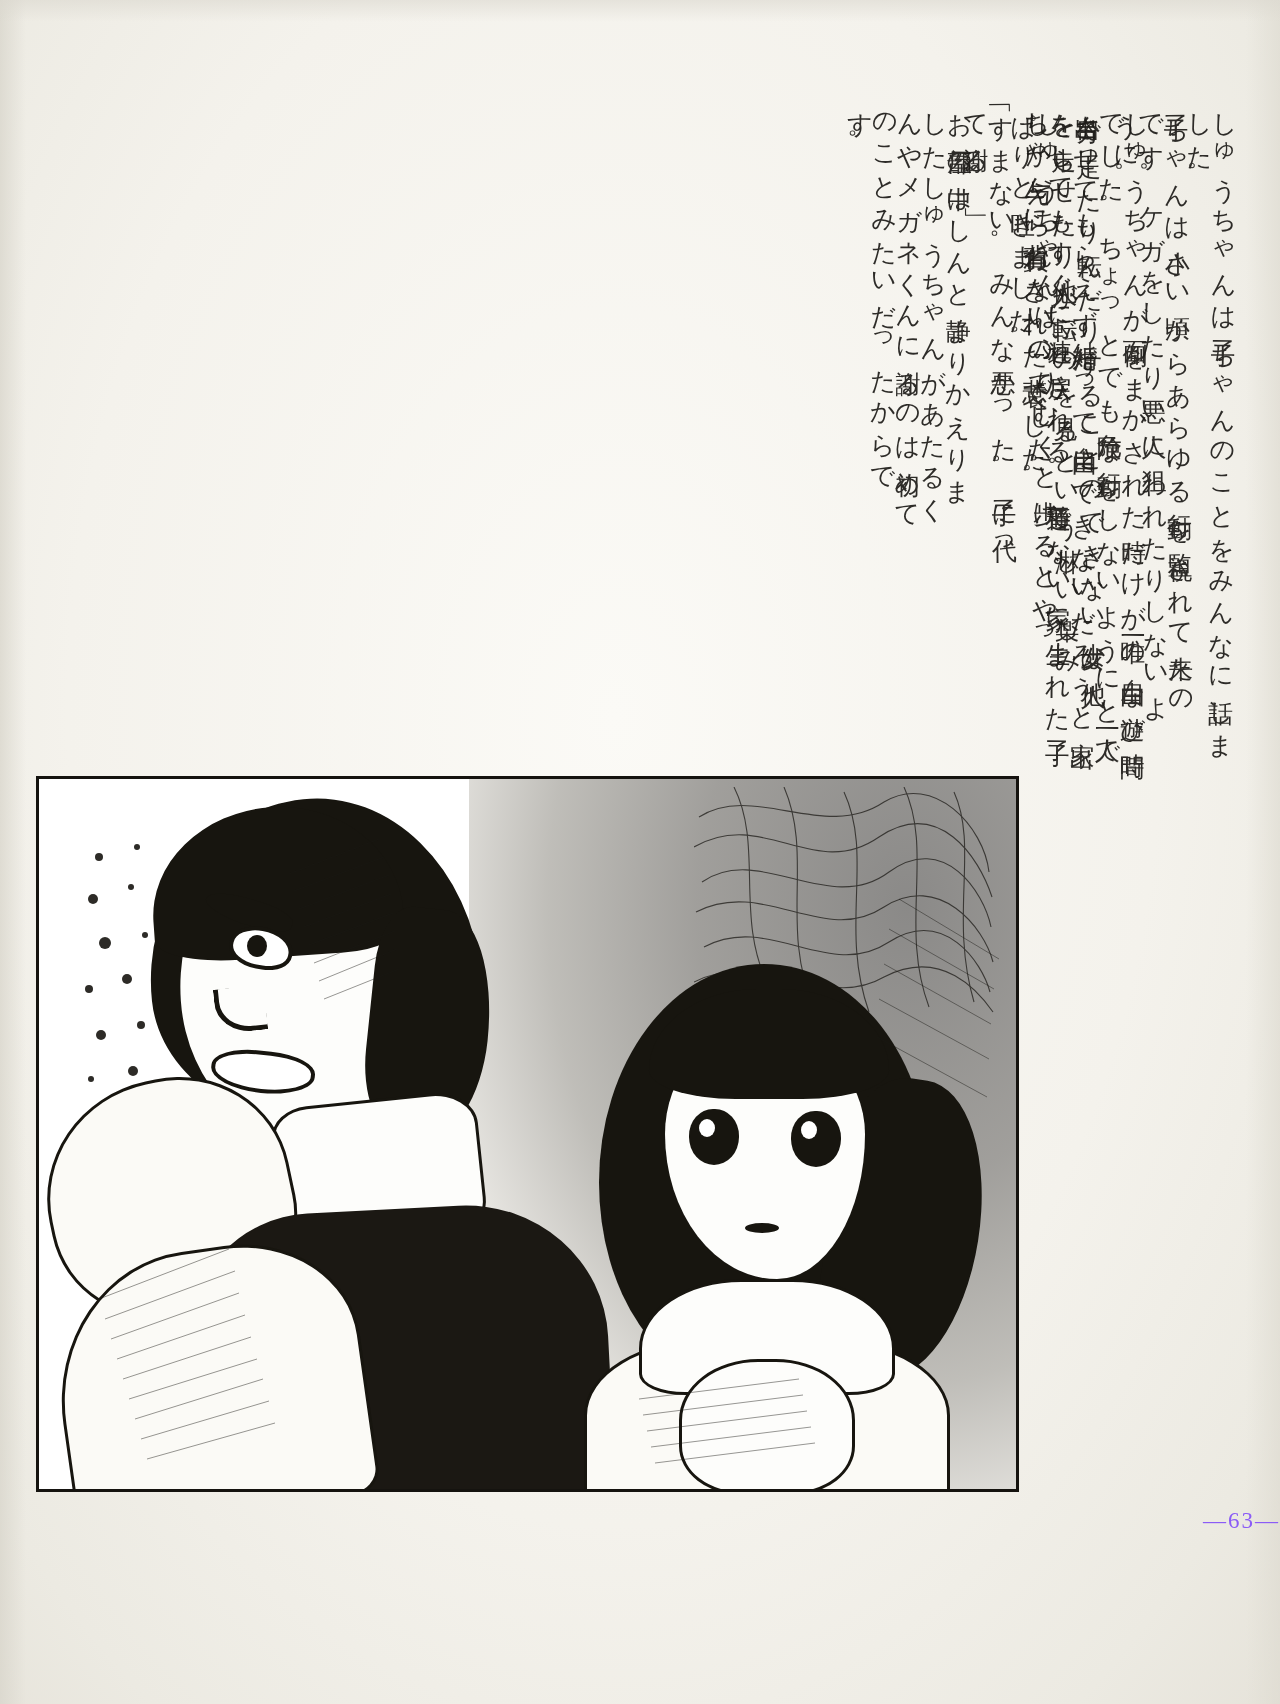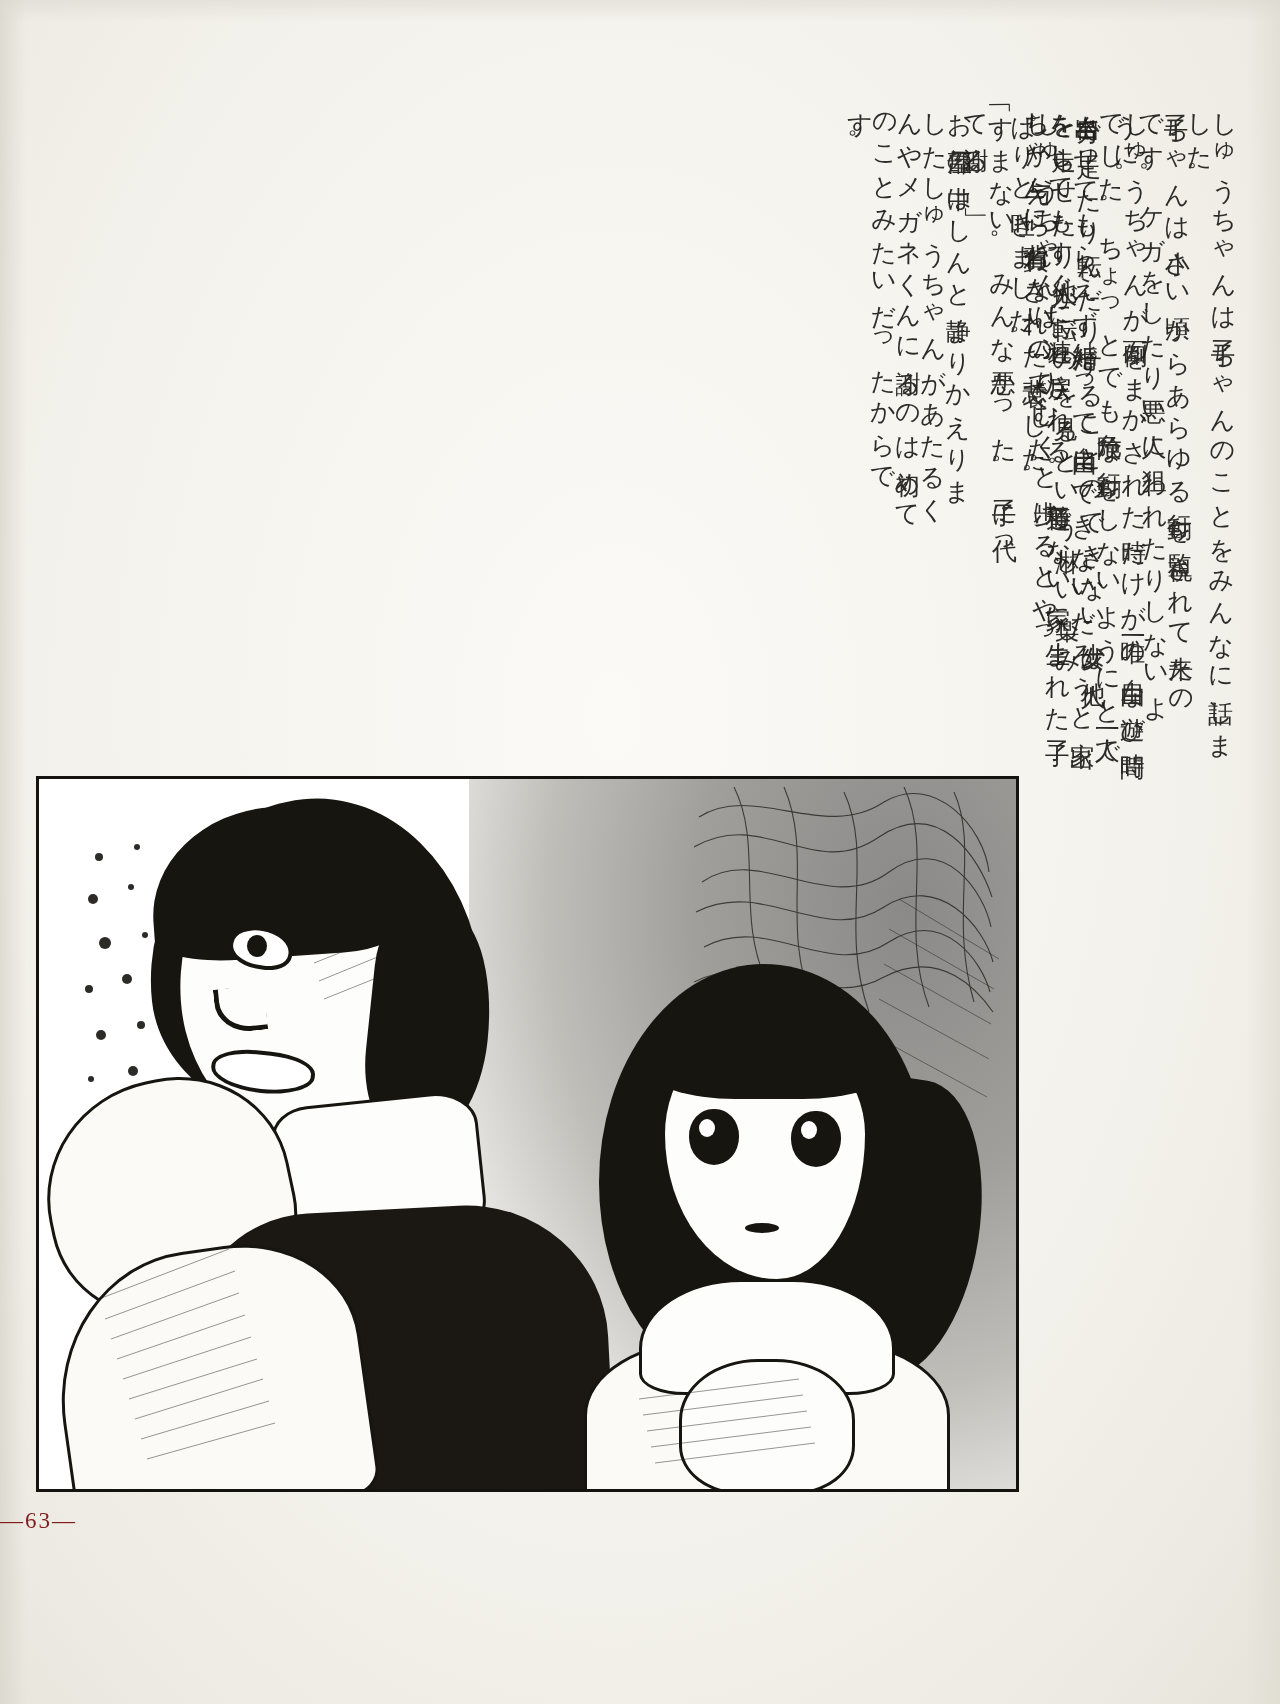--- a/index.html
+++ b/index.html
@@ -305,24 +305,24 @@
     border: 3px solid #17150f;
     border-radius: 45% 45% 36% 36%;
   }
   .hatch-overlay { position: absolute; inset: 0; }
 
   
   .page-number {
     position: absolute;
     left: 0; right: 0;
     top: 1508px;
-    text-align: left;
+    text-align: right;
     font-family: "Liberation Serif", serif;
     font-size: 23px;
-    color: #7f1d1d;
+    color: #8b5cf6;
     letter-spacing: 2px;
   }
   .pn-inner { display: inline-block; }
 </style>
 </head>
 <body>
 
 <div class="page">
   <div class="paper-tone"></div>
   <div class="scan-edge-left"></div>

